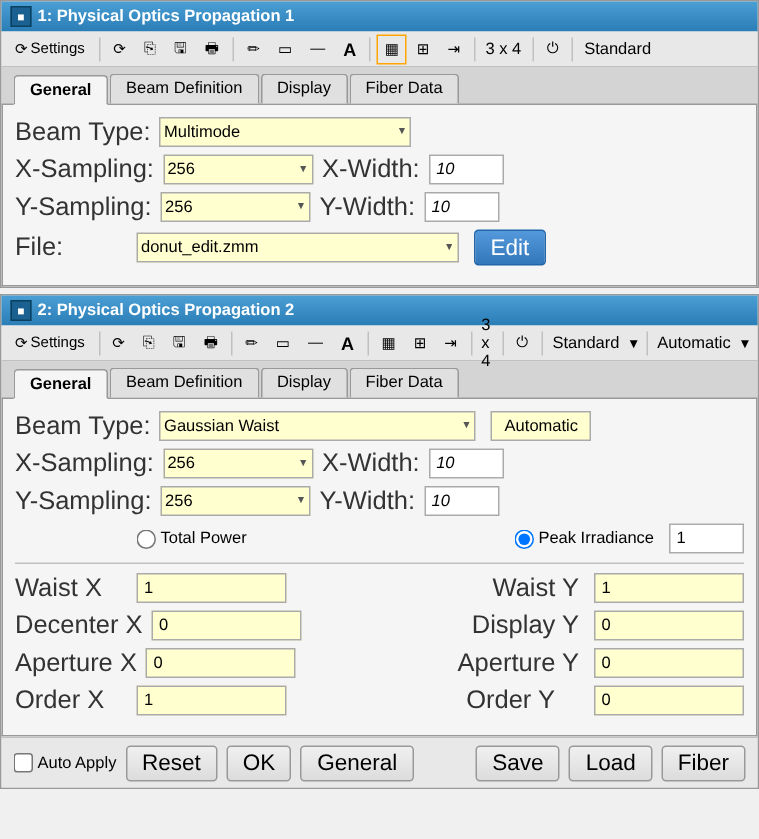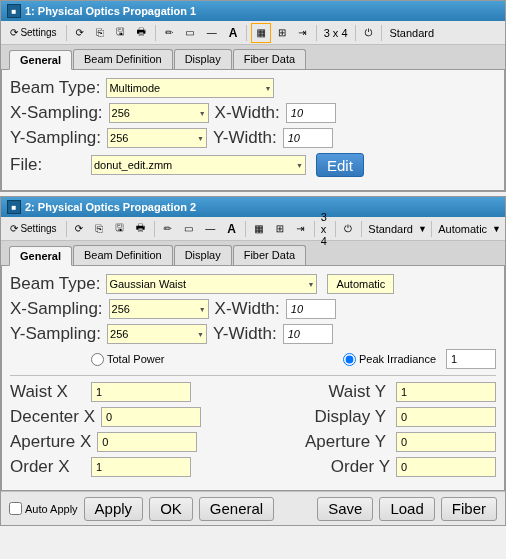--- a/index.html
+++ b/index.html
@@ -437,31 +437,31 @@
       <input class="form-input form-input-yellow" type="text" style="width: 100px;" value="0">
       <span style="flex:1;"></span>
       <span class="form-label" style="min-width:55px;text-align:right;margin-right:4px;">Aperture Y</span>
       <input class="form-input form-input-yellow" type="text" style="width: 100px;" value="0">
     </div>
 
     <div class="form-row">
       <span class="form-label">Order X</span>
       <input class="form-input form-input-yellow" type="text" style="width: 100px;" value="1">
       <span style="flex:1;"></span>
-      <span class="form-label" style="min-width:55px;text-align:right;margin-right:0;">Order Y</span>
+      <span class="form-label" style="min-width:55px;text-align:right;margin-right:20px;">Order Y</span>
       <input class="form-input form-input-yellow" type="text" style="width: 100px;" value="0">
     </div>
   </div>
 
   <div class="bottom-bar">
     <label class="checkbox-label">
       <input type="checkbox" style="">
       <span>Auto Apply</span>
     </label>
-    <button class="btn">Apply</button>
+    <button class="btn">Reset</button>
     <button class="btn">OK</button>
     <button class="btn">General</button>
     <span style="flex:1;"></span>
     <button class="btn">Save</button>
     <button class="btn">Load</button>
     <button class="btn">Fiber</button>
   </div>
 </div>
 
 </body></html>

